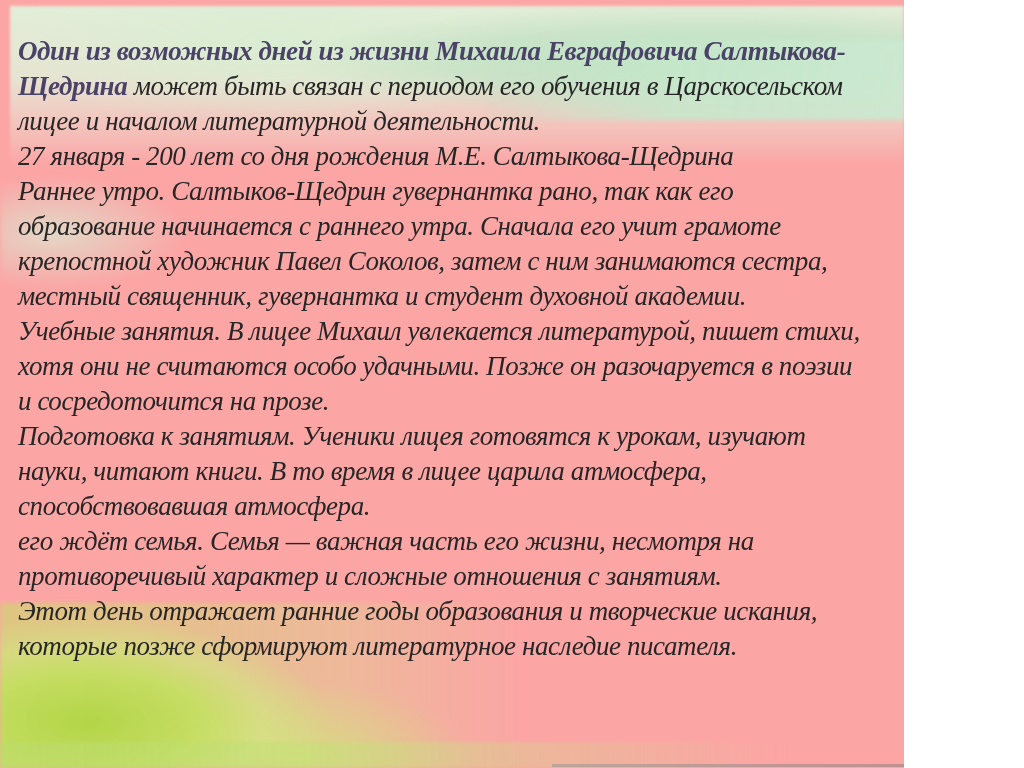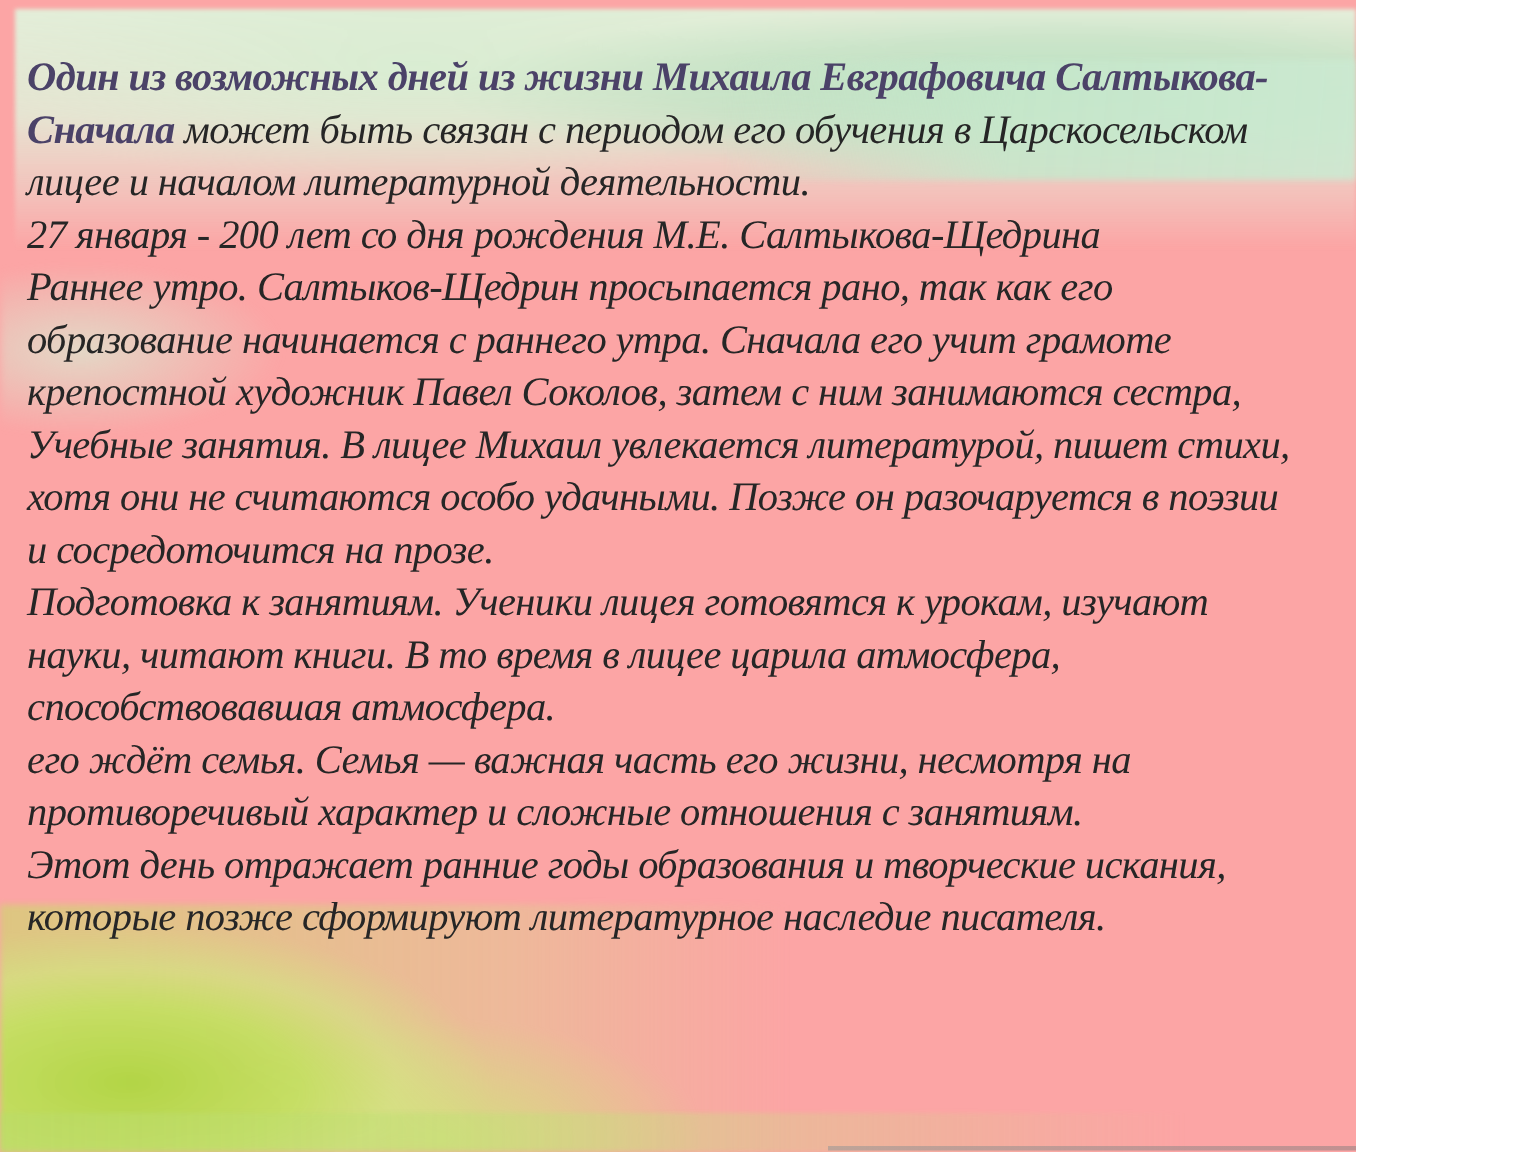--- a/index.html
+++ b/index.html
@@ -84,26 +84,27 @@
 
   <div class="deco deco-top-band"></div>
   <div class="deco deco-top-right-streak"></div>
   <div class="deco deco-mid-left-wash"></div>
   <div class="deco deco-bottom-left-blob"></div>
   <div class="deco deco-bottom-strip"></div>
   <div class="deco deco-bottom-hairline"></div>
 
   <div class="text-block">
       <div class="line"><span class="seg-title">Один из возможных дней из жизни Михаила Евграфовича Салтыкова-</span></div>
-      <div class="line"><span class="seg-title">Сначала </span><span class="seg-body">может быть связан с периодом его обучения в Царскосельском</span></div>
+      <div class="line"><span class="seg-title">Щедрина </span><span class="seg-body">может быть связан с периодом его обучения в Царскосельском</span></div>
       <div class="line"><span class="seg-body">лицее и началом литературной деятельности.</span></div>
       <div class="line"><span class="seg-body">27 января - 200 лет со дня рождения М.Е. Салтыкова-Щедрина</span></div>
-      <div class="line"><span class="seg-body">Раннее утро. Салтыков-Щедрин просыпается рано, так как его</span></div>
+      <div class="line"><span class="seg-body">Раннее утро. Салтыков-Щедрин гувернантка рано, так как его</span></div>
       <div class="line"><span class="seg-body">образование начинается с раннего утра. Сначала его учит грамоте</span></div>
       <div class="line"><span class="seg-body">крепостной художник Павел Соколов, затем с ним занимаются сестра,</span></div>
+      <div class="line"><span class="seg-body">местный священник, гувернантка и студент духовной академии.</span></div>
       <div class="line"><span class="seg-body">Учебные занятия. В лицее Михаил увлекается литературой, пишет стихи,</span></div>
       <div class="line"><span class="seg-body">хотя они не считаются особо удачными. Позже он разочаруется в поэзии</span></div>
       <div class="line"><span class="seg-body">и сосредоточится на прозе.</span></div>
       <div class="line"><span class="seg-body">Подготовка к занятиям. Ученики лицея готовятся к урокам, изучают</span></div>
       <div class="line"><span class="seg-body">науки, читают книги. В то время в лицее царила атмосфера,</span></div>
       <div class="line"><span class="seg-body">способствовавшая атмосфера.</span></div>
       <div class="line"><span class="seg-body">его ждёт семья. Семья — важная часть его жизни, несмотря на</span></div>
       <div class="line"><span class="seg-body">противоречивый характер и сложные отношения с занятиям.</span></div>
       <div class="line"><span class="seg-body">Этот день отражает ранние годы образования и творческие искания,</span></div>
       <div class="line"><span class="seg-body">которые позже сформируют литературное наследие писателя.</span></div>

